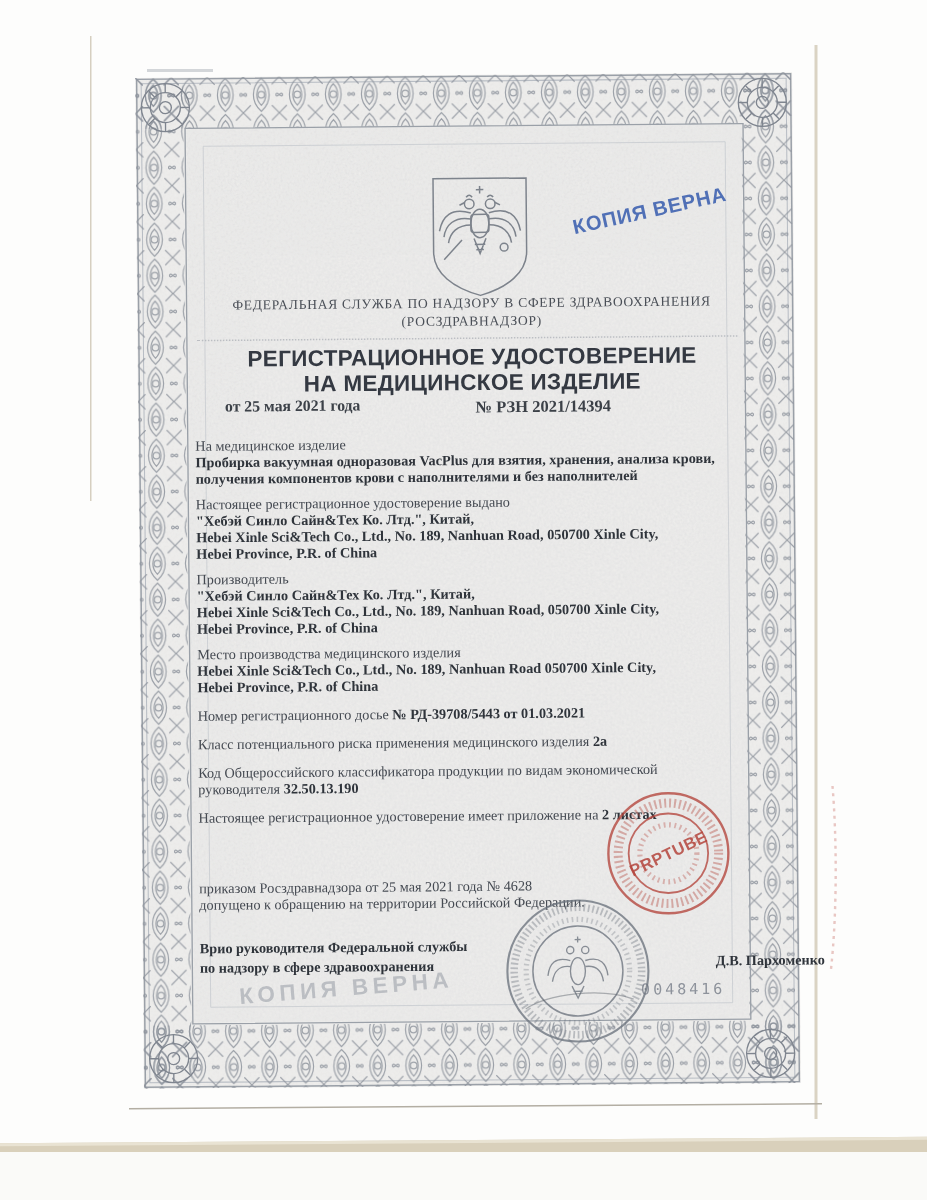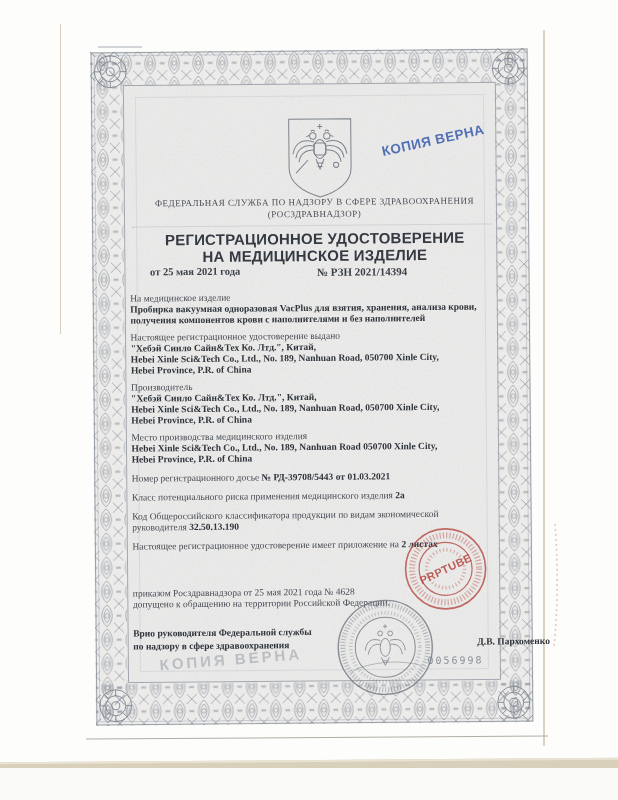--- a/index.html
+++ b/index.html
@@ -218,21 +218,21 @@
       <div>приказом Росздравнадзора от 25 мая 2021 года № 4628</div>
       <div>допущено к обращению на территории Российской Федерации.</div>
     </div>
   </div>
 
   <div class="abs sig-left">
     <div>Врио руководителя Федеральной службы</div>
     <div>по надзору в сфере здравоохранения</div>
   </div>
   <div class="abs sig-name">Д.В. Пархоменко</div>
-  <div class="abs serial">0056998</div>
+  <div class="abs serial">0048416</div>
 
   <svg class="abs stamp-red" width="100" height="100" viewBox="0 0 100 100">
     <g stroke="#b4453c" fill="none" opacity="0.78">
       <circle cx="50" cy="50" r="40" stroke-width="1.6"></circle>
       <circle cx="50" cy="50" r="26.5" stroke-width="1.2"></circle>
       <circle cx="50" cy="50" r="33.5" stroke-width="6" stroke-dasharray="1.3 2" opacity="0.5"></circle>
       <circle cx="50" cy="50" r="19" stroke-width="3.5" stroke-dasharray="1.2 2.4" opacity="0.45"></circle>
     </g>
     <text x="50" y="54" text-anchor="middle" transform="rotate(-25 50 50)" font-family="Liberation Sans, sans-serif" font-size="11" font-weight="bold" fill="#b4453c" opacity="0.85" letter-spacing="0.5">PRPTUBE</text>
   </svg>

